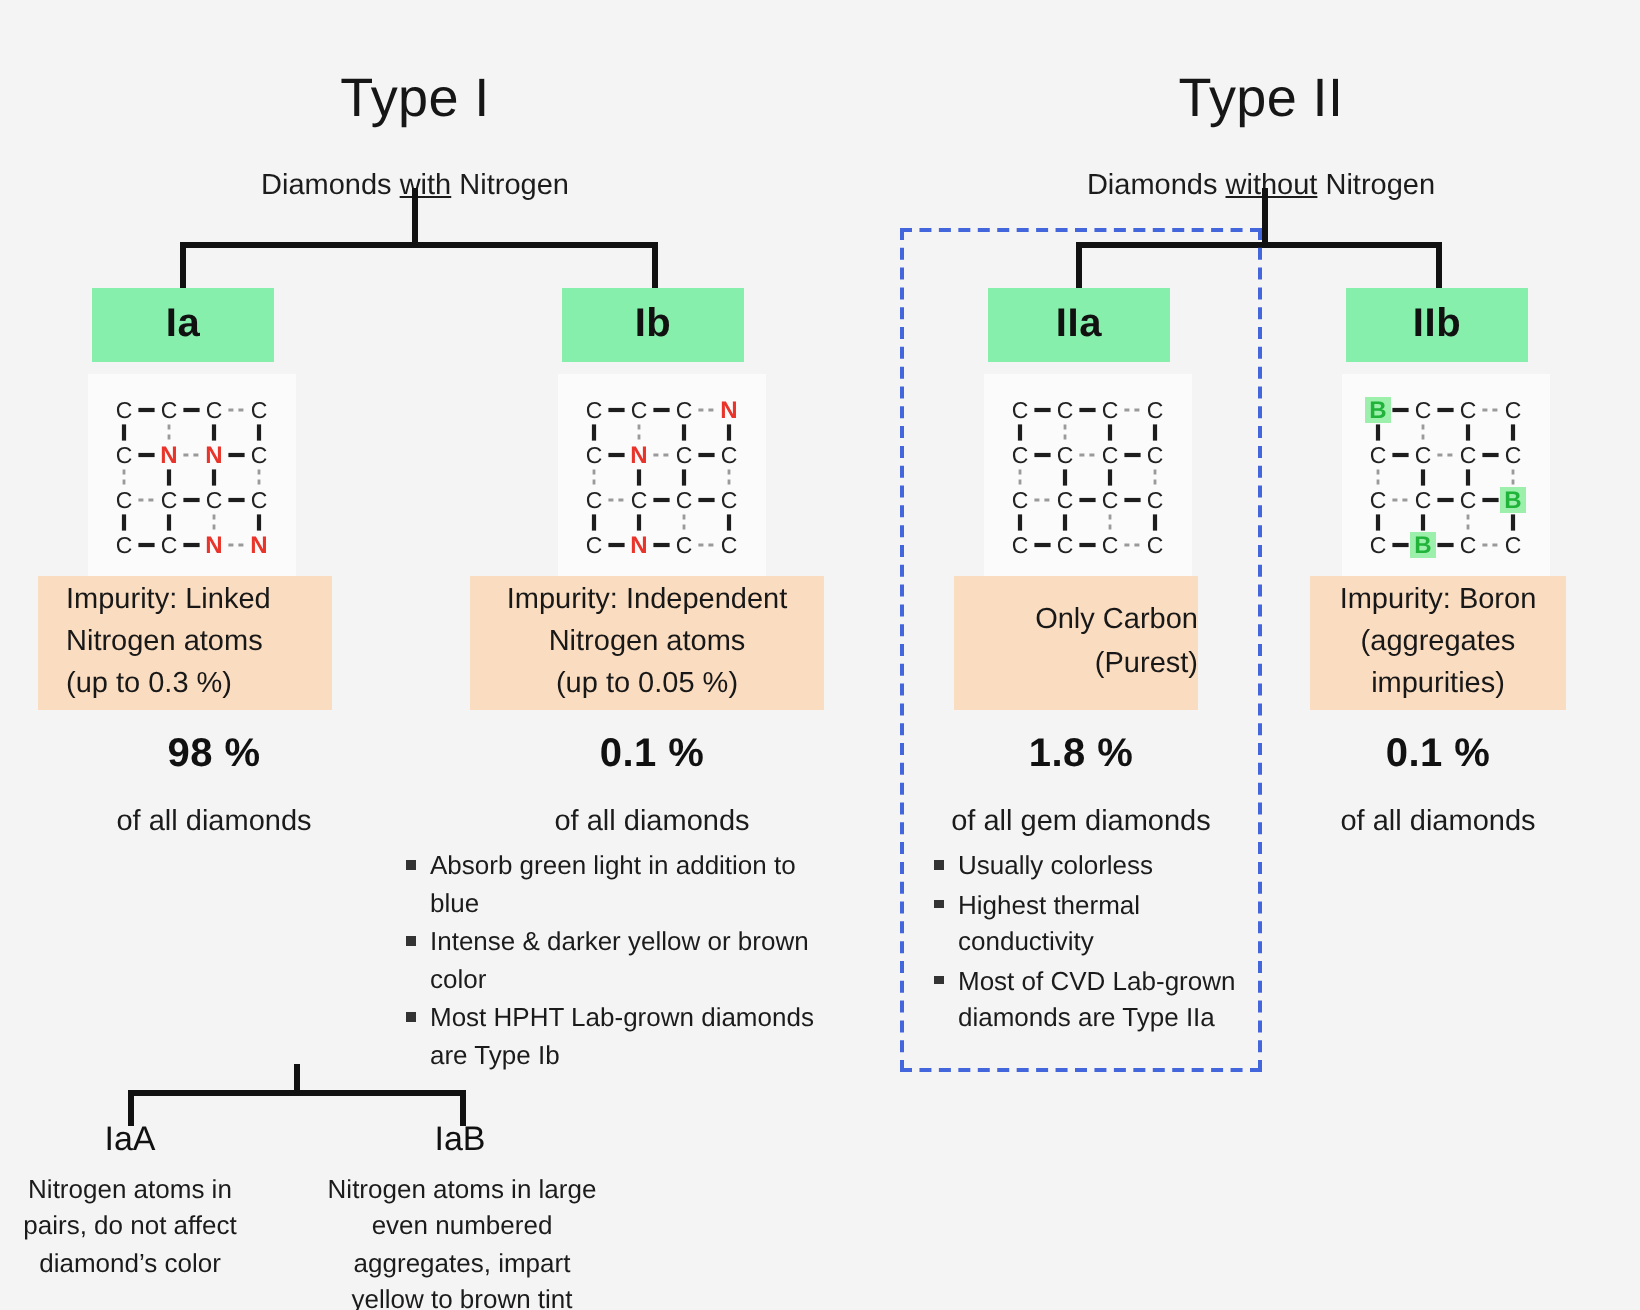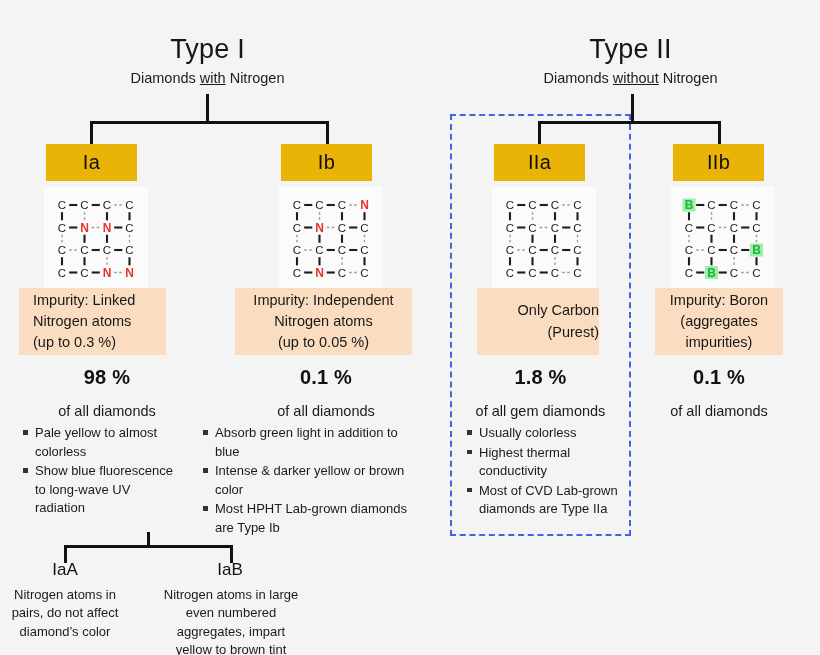--- a/index.html
+++ b/index.html
@@ -25,37 +25,38 @@
     letter-spacing: .2px;
     color: #161616;
     white-space: nowrap;
   }
   .type-sub {
     position: absolute;
     text-align: center;
     font-size: 14.5px;
     color: #1c1c1c;
     white-space: nowrap;
+    margin-top: 15px;
   }
   .type-sub u { text-decoration: underline; text-underline-offset: 1px; }
 
   
   .vline { position: absolute; background: #111; width: 2.5px; }
   .hline { position: absolute; background: #111; height: 2.5px; }
 
   
   .cat-box {
     position: absolute;
-    background: #eab308;
+    background: #86efac;
     color: #111;
     display: flex;
     align-items: center;
     justify-content: center;
     font-size: 20px;
-    font-weight: 400;
+    font-weight: 700;
     letter-spacing: .3px;
   }
 
   
   .lattice {
     position: absolute;
     background: #fbfbfb;
     padding: 0;
   }
   .lattice svg { display: block; }
@@ -388,24 +389,20 @@
   </div>
   <div class="pct" style="left:463px; top:366px; width:155px;">
     <span class="big">1.8 %</span>
     <span class="small">of all gem diamonds</span>
   </div>
   <div class="pct" style="left:645px; top:366px; width:148px;">
     <span class="big">0.1 %</span>
     <span class="small">of all diamonds</span>
   </div>
 
-  <div class="bullets" style="left:22px; top:424px; width:152px;">
-      <div class="bi">Pale yellow to almost colorless</div>
-      <div class="bi">Show blue fluorescence to long-wave UV radiation</div>
-    </div>
   <div class="bullets" style="left:202px; top:424px; width:220px;">
       <div class="bi">Absorb green light in addition to blue</div>
       <div class="bi">Intense &amp; darker yellow or brown color</div>
       <div class="bi">Most HPHT Lab-grown diamonds are Type Ib</div>
     </div>
   <div class="bullets" style="left:466px; top:424px; width:156px;">
       <div class="bi">Usually colorless</div>
       <div class="bi">Highest thermal conductivity</div>
       <div class="bi">Most of CVD Lab-grown diamonds are Type IIa</div>
     </div>

